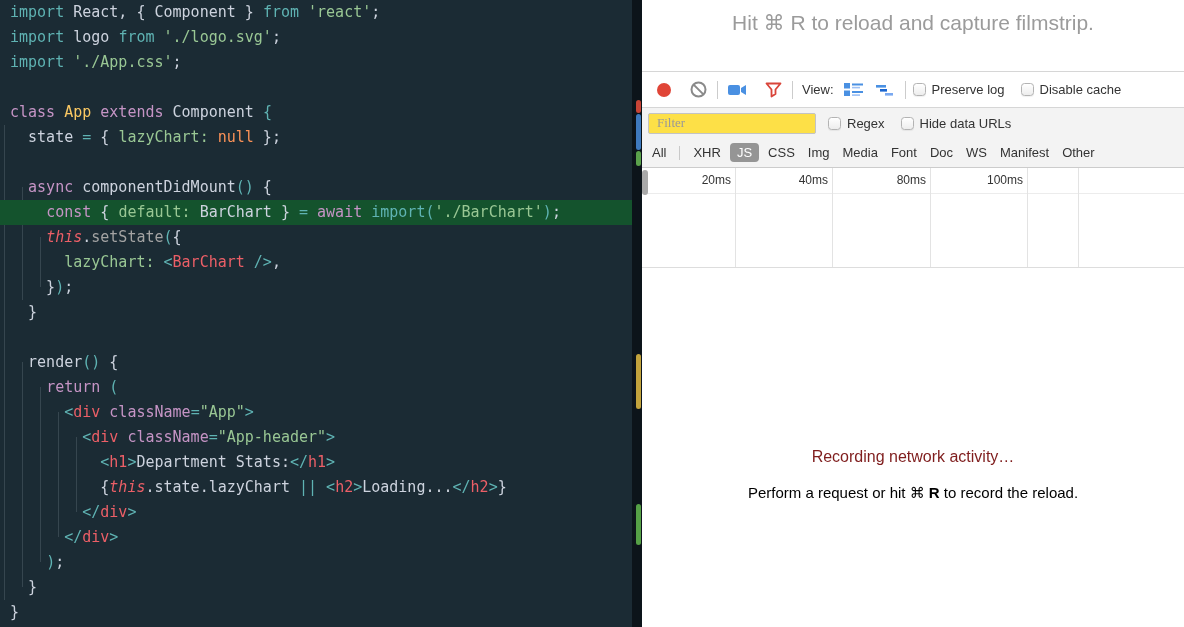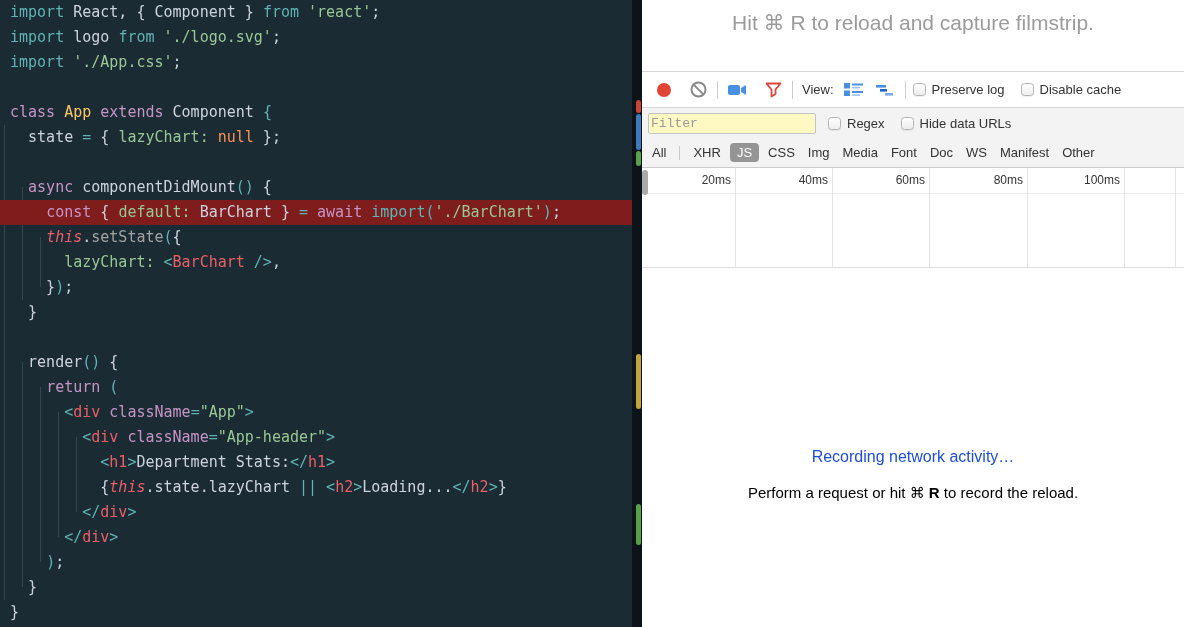--- a/index.html
+++ b/index.html
@@ -5,21 +5,21 @@
   * { margin:0; padding:0; box-sizing:border-box; }
   html,body { width:1184px; height:627px; overflow:hidden; background:#fff;
               font-family:"Liberation Sans", "DejaVu Sans", sans-serif; }
   .app { display:flex; width:1184px; height:627px; }
 
   
   .editor { width:632px; height:627px; background:#1b2b34; position:relative;
             font-family:"DejaVu Sans Mono", monospace; font-size:15px; line-height:25px;
             color:#cdd3de; overflow:hidden; }
   .code-line { height:25px; white-space:pre; padding-left:10px; position:relative; z-index:2; }
-  .code-line.hl { background:#7f1d1d; }
+  .code-line.hl { background:#14532d; }
   .tk-t { color:#5fb3b3; } .tk-p { color:#c594c5; } .tk-g { color:#99c794; }
   .tk-o { color:#f99157; } .tk-y { color:#fac863; } .tk-r { color:#ec5f67; }
   .tk-b { color:#a3a3a3; } .tk-w { color:#cdd3de; }
   .tk-ri { color:#ec5f67; font-style:italic; }
   .guide { position:absolute; width:1px; background:rgba(125,140,150,0.28); z-index:1; }
 
   
   .strip { width:10px; height:627px; background:#0c141a; position:relative; }
   .mark { position:absolute; left:4px; width:5px; border-radius:3px; }
 
@@ -31,38 +31,38 @@
   .tbtn { width:24px; height:24px; display:flex; align-items:center; justify-content:center; flex:none; }
   .tsep { width:1px; height:18px; background:#ccc; margin:0 7px; flex:none; }
   .rec-dot { width:14px; height:14px; border-radius:50%; background:#e04537; }
   .view-label { margin:0 8px 0 2px; color:#333; }
   .cb { width:13px; height:13px; border:1px solid #b3b3b3; border-radius:3.5px; flex:none;
         background:linear-gradient(#ffffff,#ededed); box-shadow:0 1px 1px rgba(0,0,0,0.06); margin-right:6px; }
   .cb-label { margin-right:16px; }
 
   .filter-row { height:30px; background:#f3f3f3; display:flex; align-items:center; padding:0 6px; }
   .filter-input { width:168px; height:21px; border:1px solid #c3c3c3; border-radius:2px;
-                  font-size:13px; padding:0 2px; color:#333; background:#fef9c3; outline:none;
-                  font-family:Liberation Mono, monospace; margin-right:12px; }
+                  font-size:13px; padding:0 8px; color:#333; background:#fde047; outline:none;
+                  font-family:Liberation Serif, serif; margin-right:12px; }
   .filter-input::placeholder { color:#999; }
 
   .tabs-row { height:30px; background:#f3f3f3; border-bottom:1px solid #ccc; display:flex;
               align-items:center; padding:0 10px; }
   .rtab { margin-right:13px; color:#333; }
   .rtab.active { background:#959595; color:#fff; border-radius:4px; padding:2px 7px; margin-left:-4px; margin-right:9px; }
   .tab-vsep { width:1px; height:14px; background:#c9c9c9; margin-right:13px; }
 
   .timeline { height:100px; border-bottom:1px solid #ddd; display:flex; position:relative; }
   .tl-cell { height:100%; border-right:1px solid #e3e3e3; position:relative; flex:none;padding-left:9px; }
   .tl-label { position:absolute; top:5px; right:4px; font-size:12px; color:#333; }
   .tl-underline { position:absolute; left:0; right:0; top:25px; height:1px; background:#ececec; }
 
   .thumb { position:absolute; left:0; top:170px; width:6px; height:25px; background:#a9a9a9; border-radius:3px; }
 
-  .status-1 { position:absolute; left:0; right:0; top:448px; text-align:center; font-size:16px; color:#1d4ed8; }
+  .status-1 { position:absolute; left:0; right:0; top:448px; text-align:center; font-size:16px; color:#7f1d1d; }
   .status-2 { position:absolute; left:0; right:0; top:484px; text-align:center; font-size:15px; color:#000000; }
 
   svg { display:block; }
 </style>
 </head>
 <body>
 
 <div class="app">
 
   <div class="editor">
@@ -191,23 +191,20 @@
       </div>
 
     <div class="timeline" id="timeline">
       <div class="tl-underline"></div>
     <div class="tl-cell" style="width: 94px;">
           <span class="tl-label">20ms</span>
         </div>
         <div class="tl-cell" style="width: 97px;">
           <span class="tl-label">40ms</span>
         </div>
-        <div class="tl-cell" style="width: 97px;">
-          <span class="tl-label">60ms</span>
-        </div>
         <div class="tl-cell" style="width: 98px;">
           <span class="tl-label">80ms</span>
         </div>
         <div class="tl-cell" style="width: 97px;">
           <span class="tl-label">100ms</span>
         </div>
         <div class="tl-cell" style="width: 51px;"></div>
       </div>
 
     <div class="thumb"></div>

